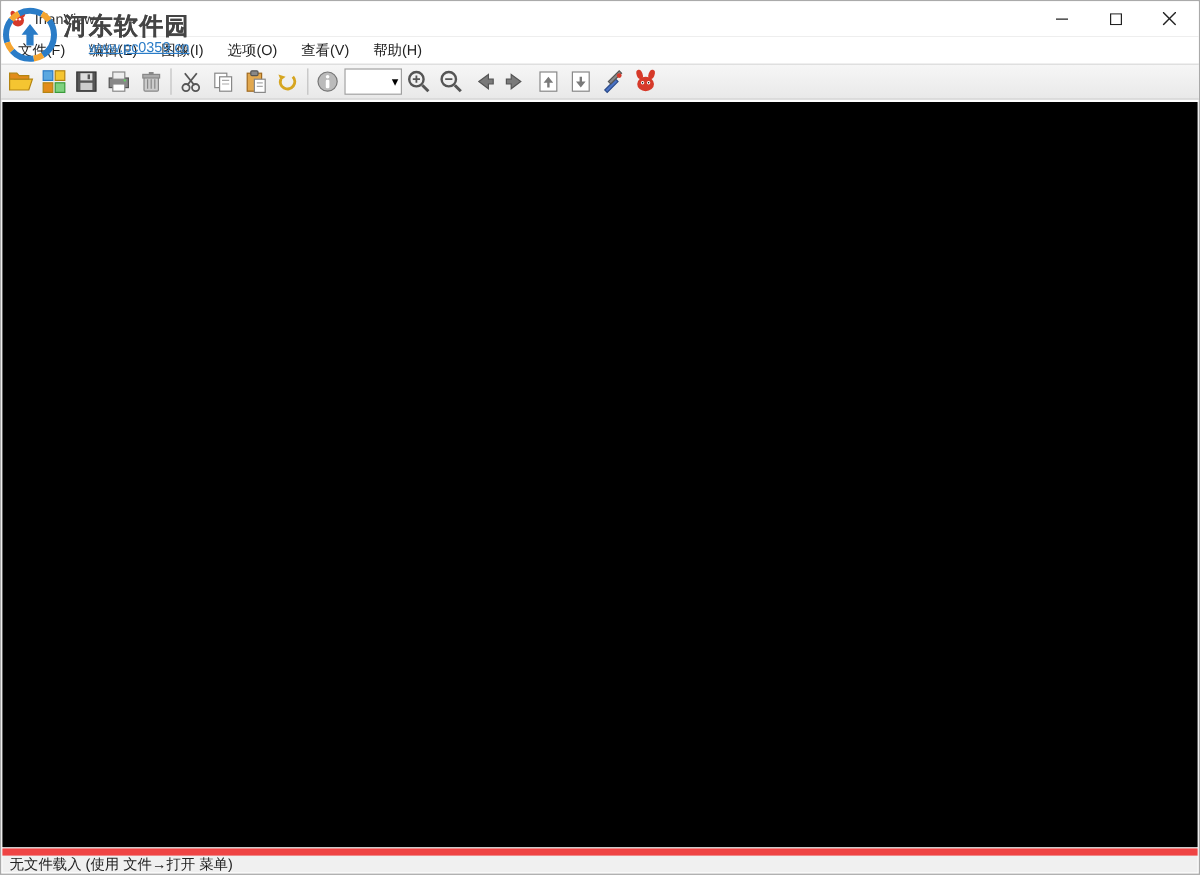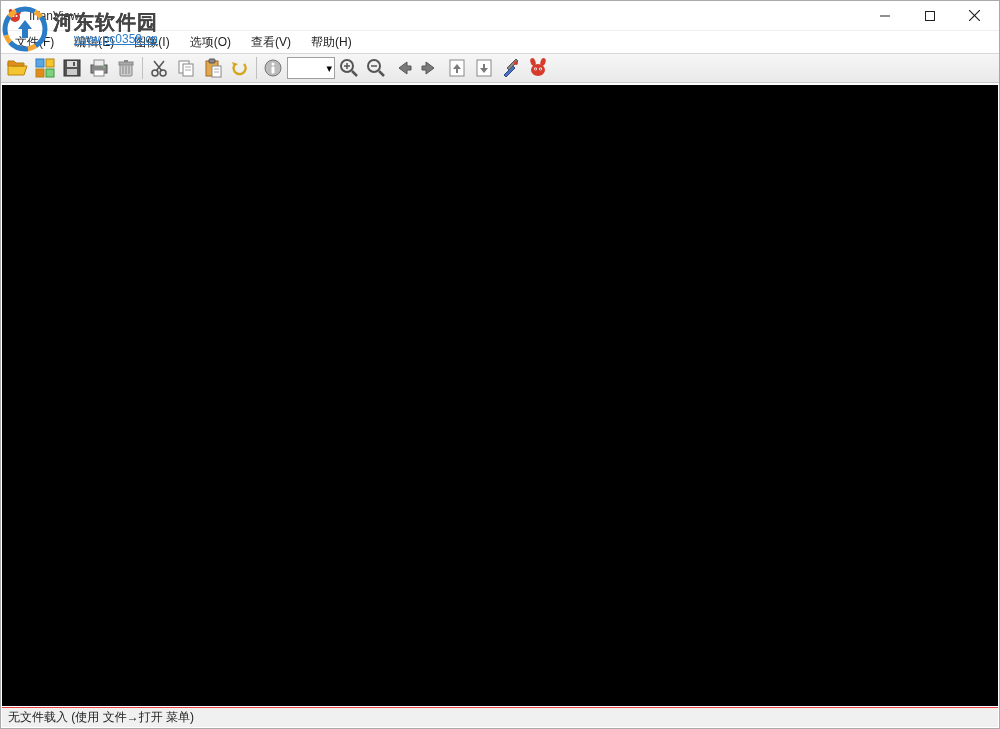--- a/index.html
+++ b/index.html
@@ -80,21 +80,21 @@
       left: 1px; right: 1px;
       top: 84px;
       bottom: 22px;
       background: #000;
     }
     .statusbar {
       position: absolute;
       left: 1px; right: 1px; bottom: 1px;
       height: 20px;
       background: #f0f0f0;
-      border-top: 1px solid #ef4444;
+      border-top: 6px solid #ef4444;
       display: flex;
       align-items: center;
       padding: 0 6px;
       font-size: 12px;
       color: #222;
     }
     
     .watermark {
       position: absolute;
       left: 0; top: 4px;

